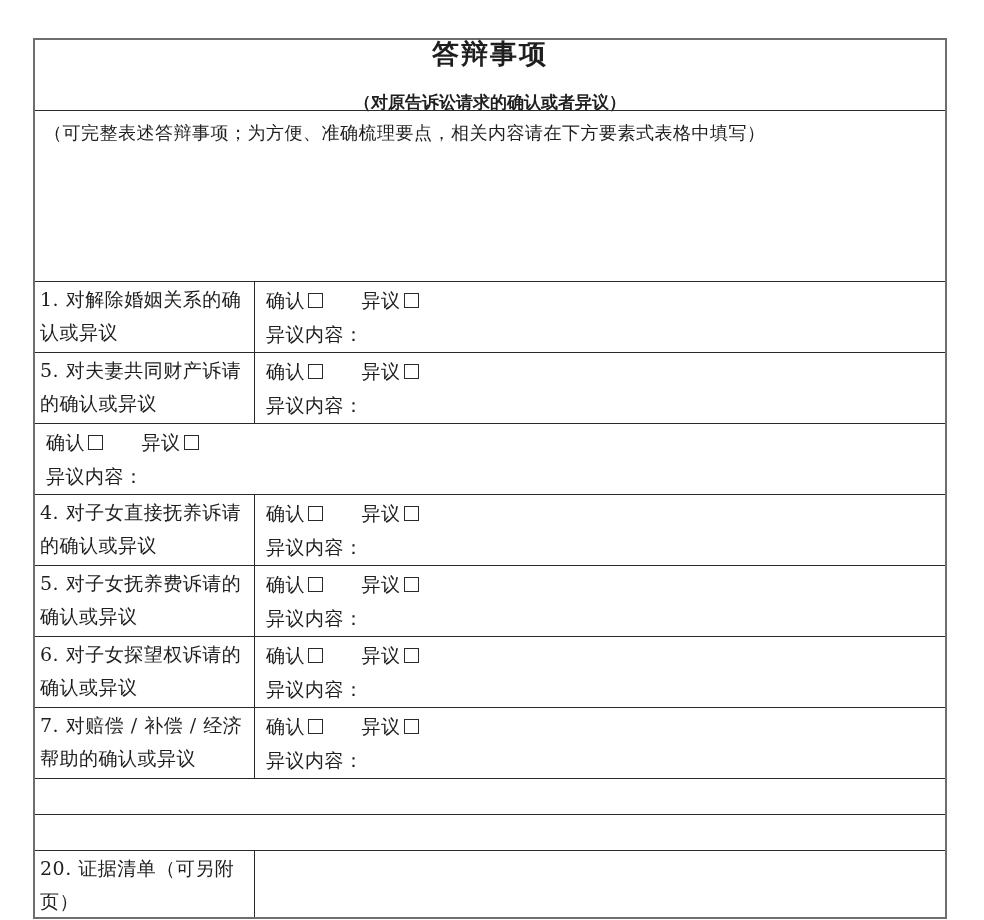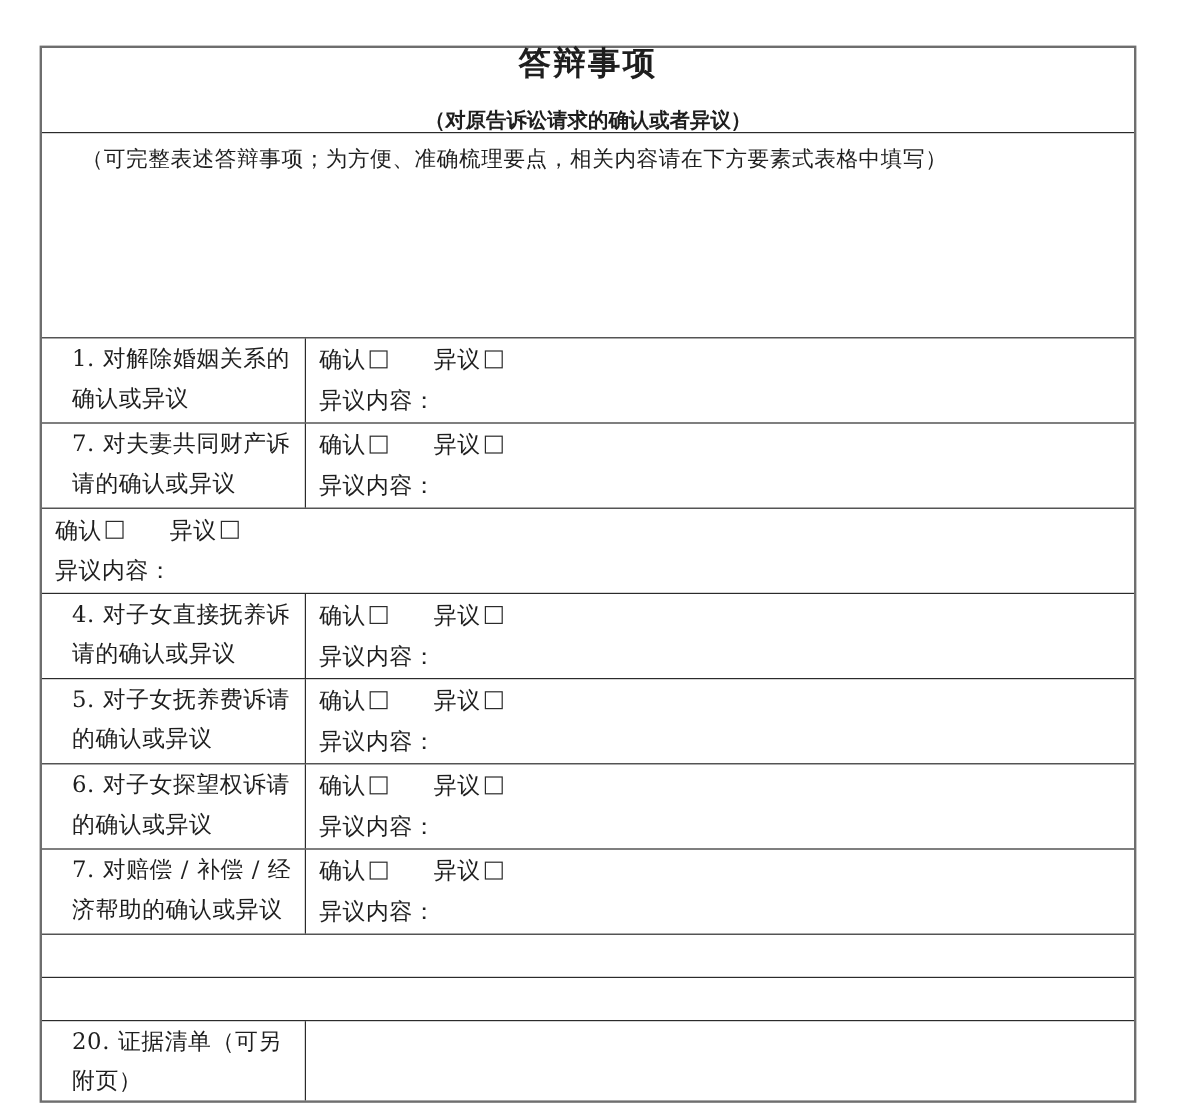--- a/index.html
+++ b/index.html
@@ -32,46 +32,46 @@
     gap: 1px;
   }
   .form-title {
     font-family: "DejaVu Serif", "Liberation Serif", serif;
     font-weight: 700;
     font-size: 27px;
     letter-spacing: 2px;
     line-height: 1.25;
   }
   .form-subtitle {
-    font-family: Liberation Mono, monospace;
+    font-family: Liberation Sans, sans-serif;
     font-weight: 700;
     font-size: 17px;
     line-height: 1.25;
   }
 
-  .r-instruction { height: 171px; padding-left: 24px; }
+  .r-instruction { height: 171px; }
   .instruction-text {
     font-size: 18px;
     line-height: 30px;
     padding: 7px 10px 0 9px;
     letter-spacing: 0.5px;
   }
 
   .r-item { height: 71px; }
   .r-short { height: 36px; }
   .r-last  { height: 67px; }
 
   .cell { min-width: 0; }
   .label-cell {
     width: 220px;
     flex: 0 0 220px;
     border-right: 1px solid #2b2b2b;
     font-size: 19px;
     line-height: 33px;
-    padding: 1px 6px 0 25px;
+    padding: 1px 6px 0 5px;
     letter-spacing: 0.5px;
   }
   .value-cell {
     flex: 1 1 auto;
     font-size: 19px;
     line-height: 34px;
     padding: 1px 10px 0 11px;
     letter-spacing: 0.5px;
   }
   .cb-line { white-space: nowrap; }
@@ -106,21 +106,21 @@
     <div class="cell value-cell">
       <div class="cb-line">
         <span class="cb-group"><span>确认</span><span class="cb-box"></span></span>
         <span class="cb-group"><span>异议</span><span class="cb-box"></span></span>
       </div>
       <div class="cb-line">异议内容：</div>
     </div>
   </div>
 
   <div class="row r-item">
-    <div class="cell label-cell">7. 对夫妻共同财产诉请的确认或异议</div>
+    <div class="cell label-cell">5. 对夫妻共同财产诉请的确认或异议</div>
     <div class="cell value-cell">
       <div class="cb-line">
         <span class="cb-group"><span>确认</span><span class="cb-box"></span></span>
         <span class="cb-group"><span>异议</span><span class="cb-box"></span></span>
       </div>
       <div class="cb-line">异议内容：</div>
     </div>
   </div>
 
   <div class="row r-item">

